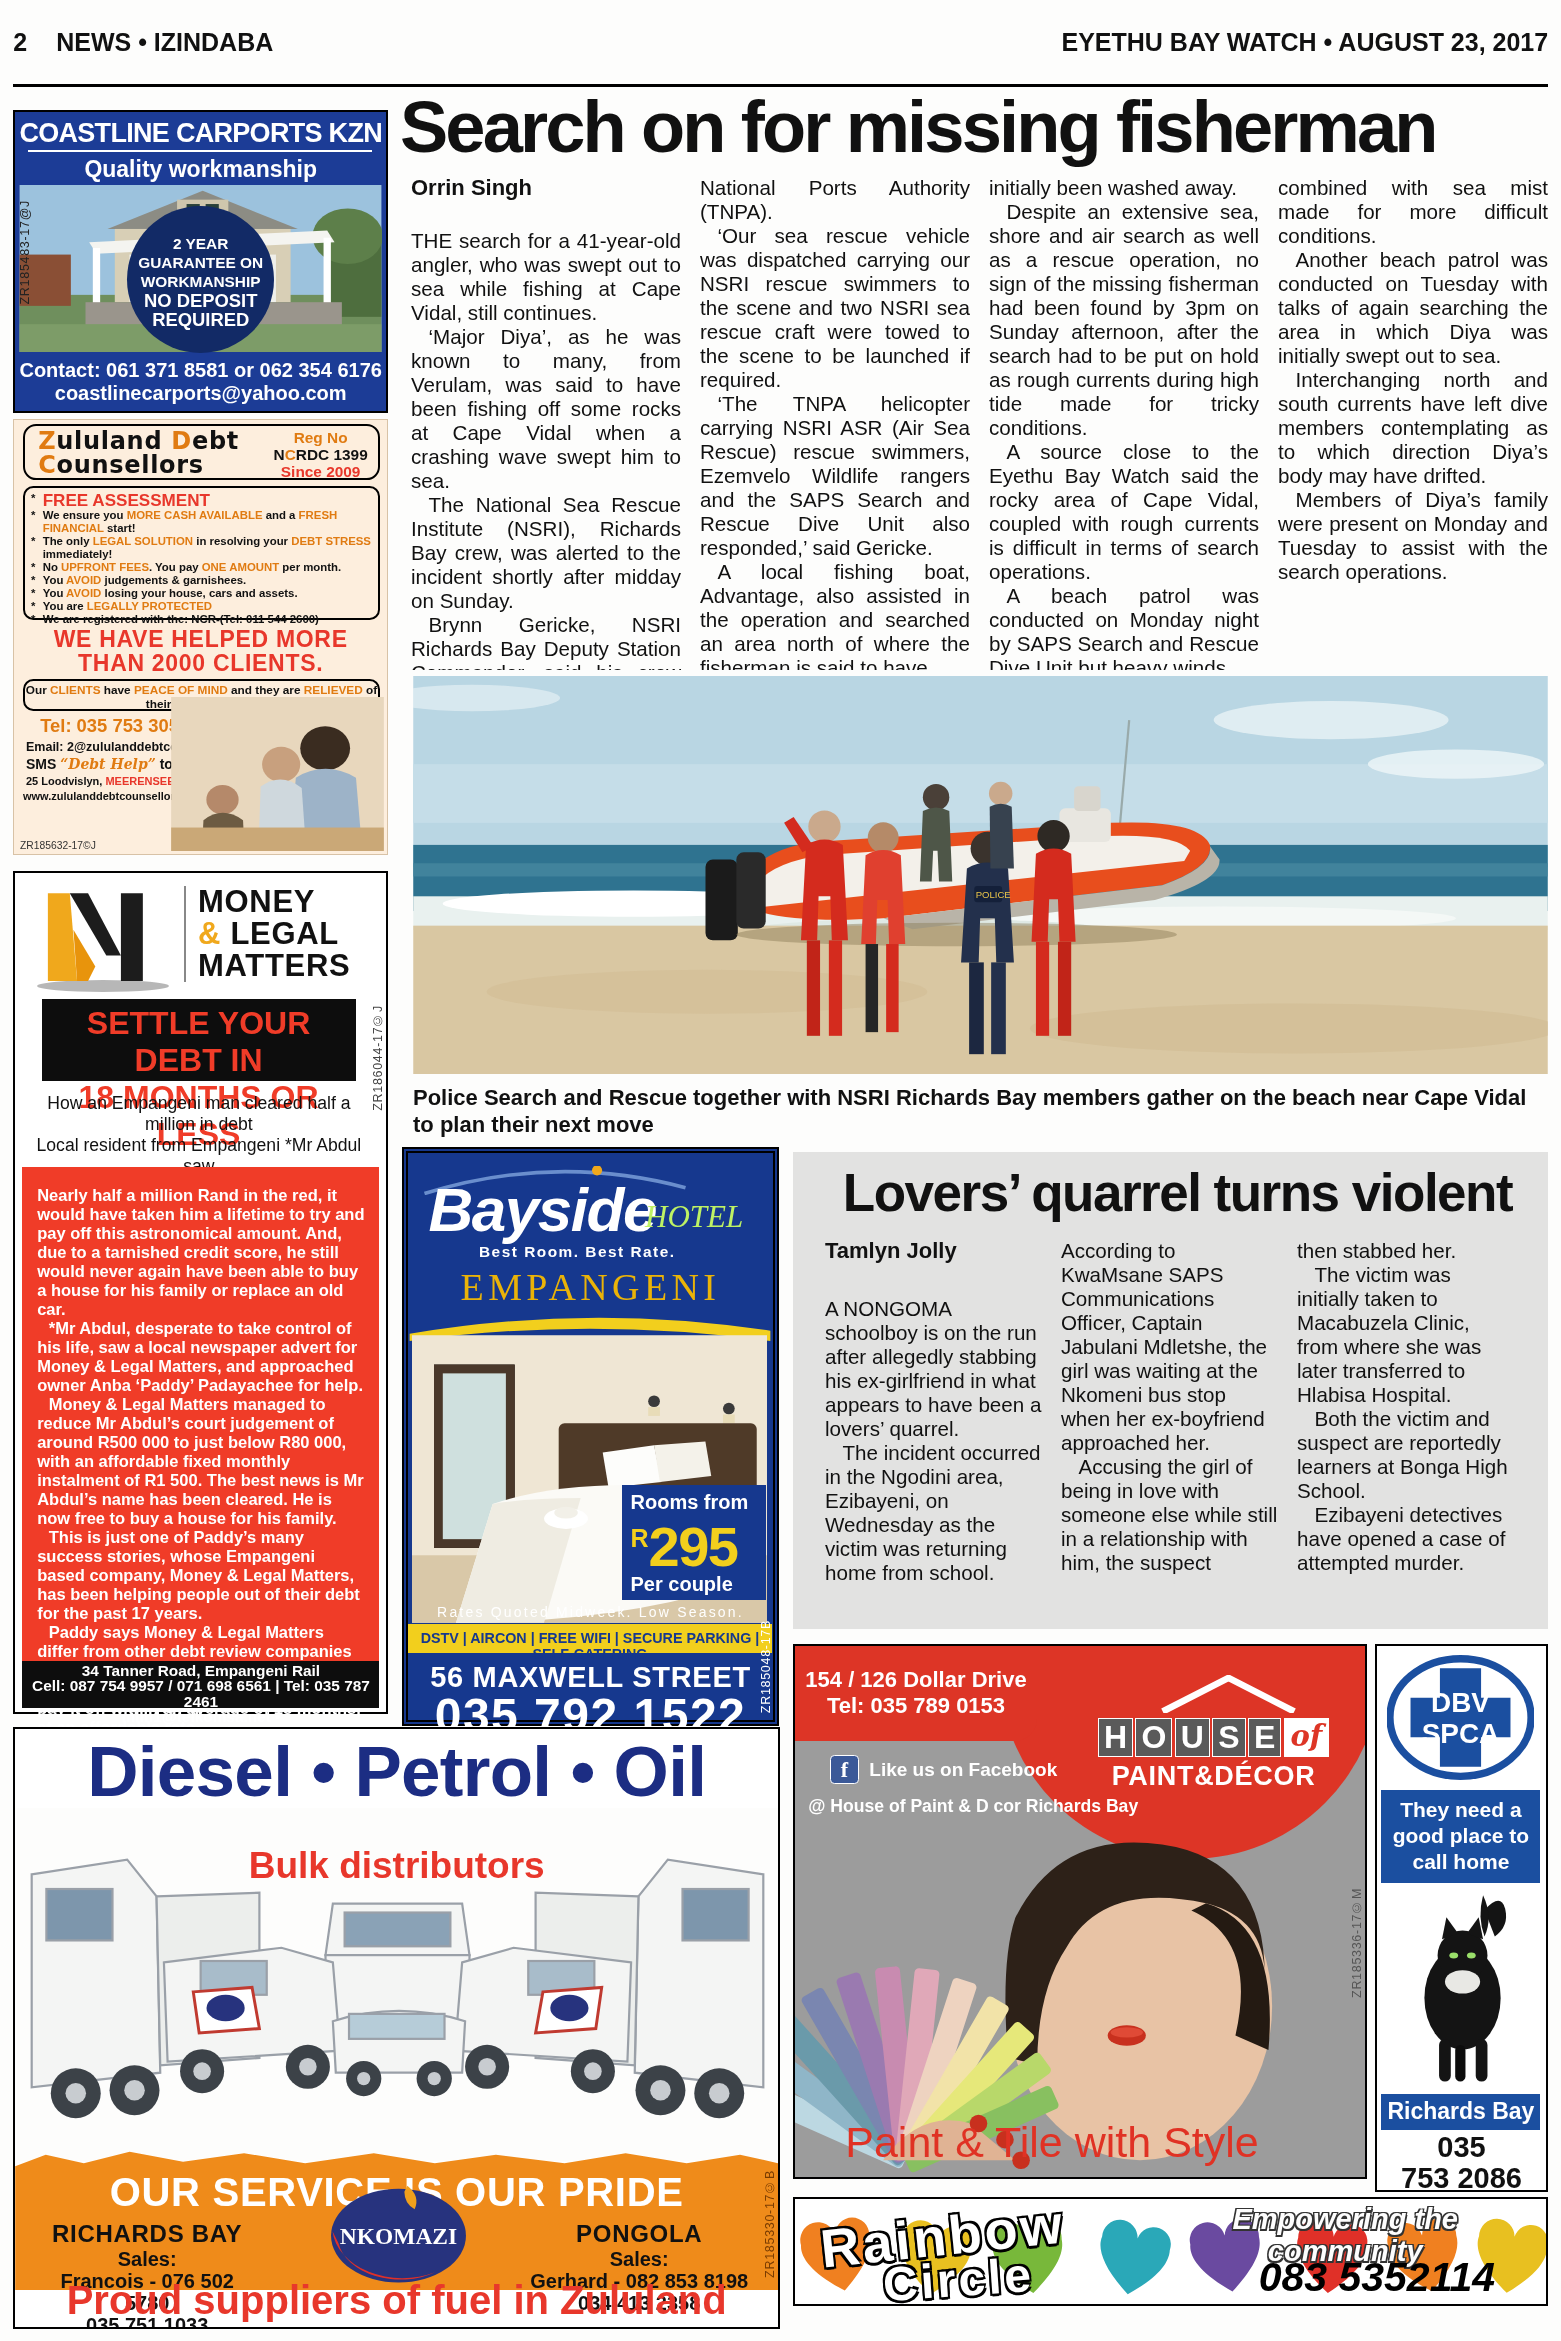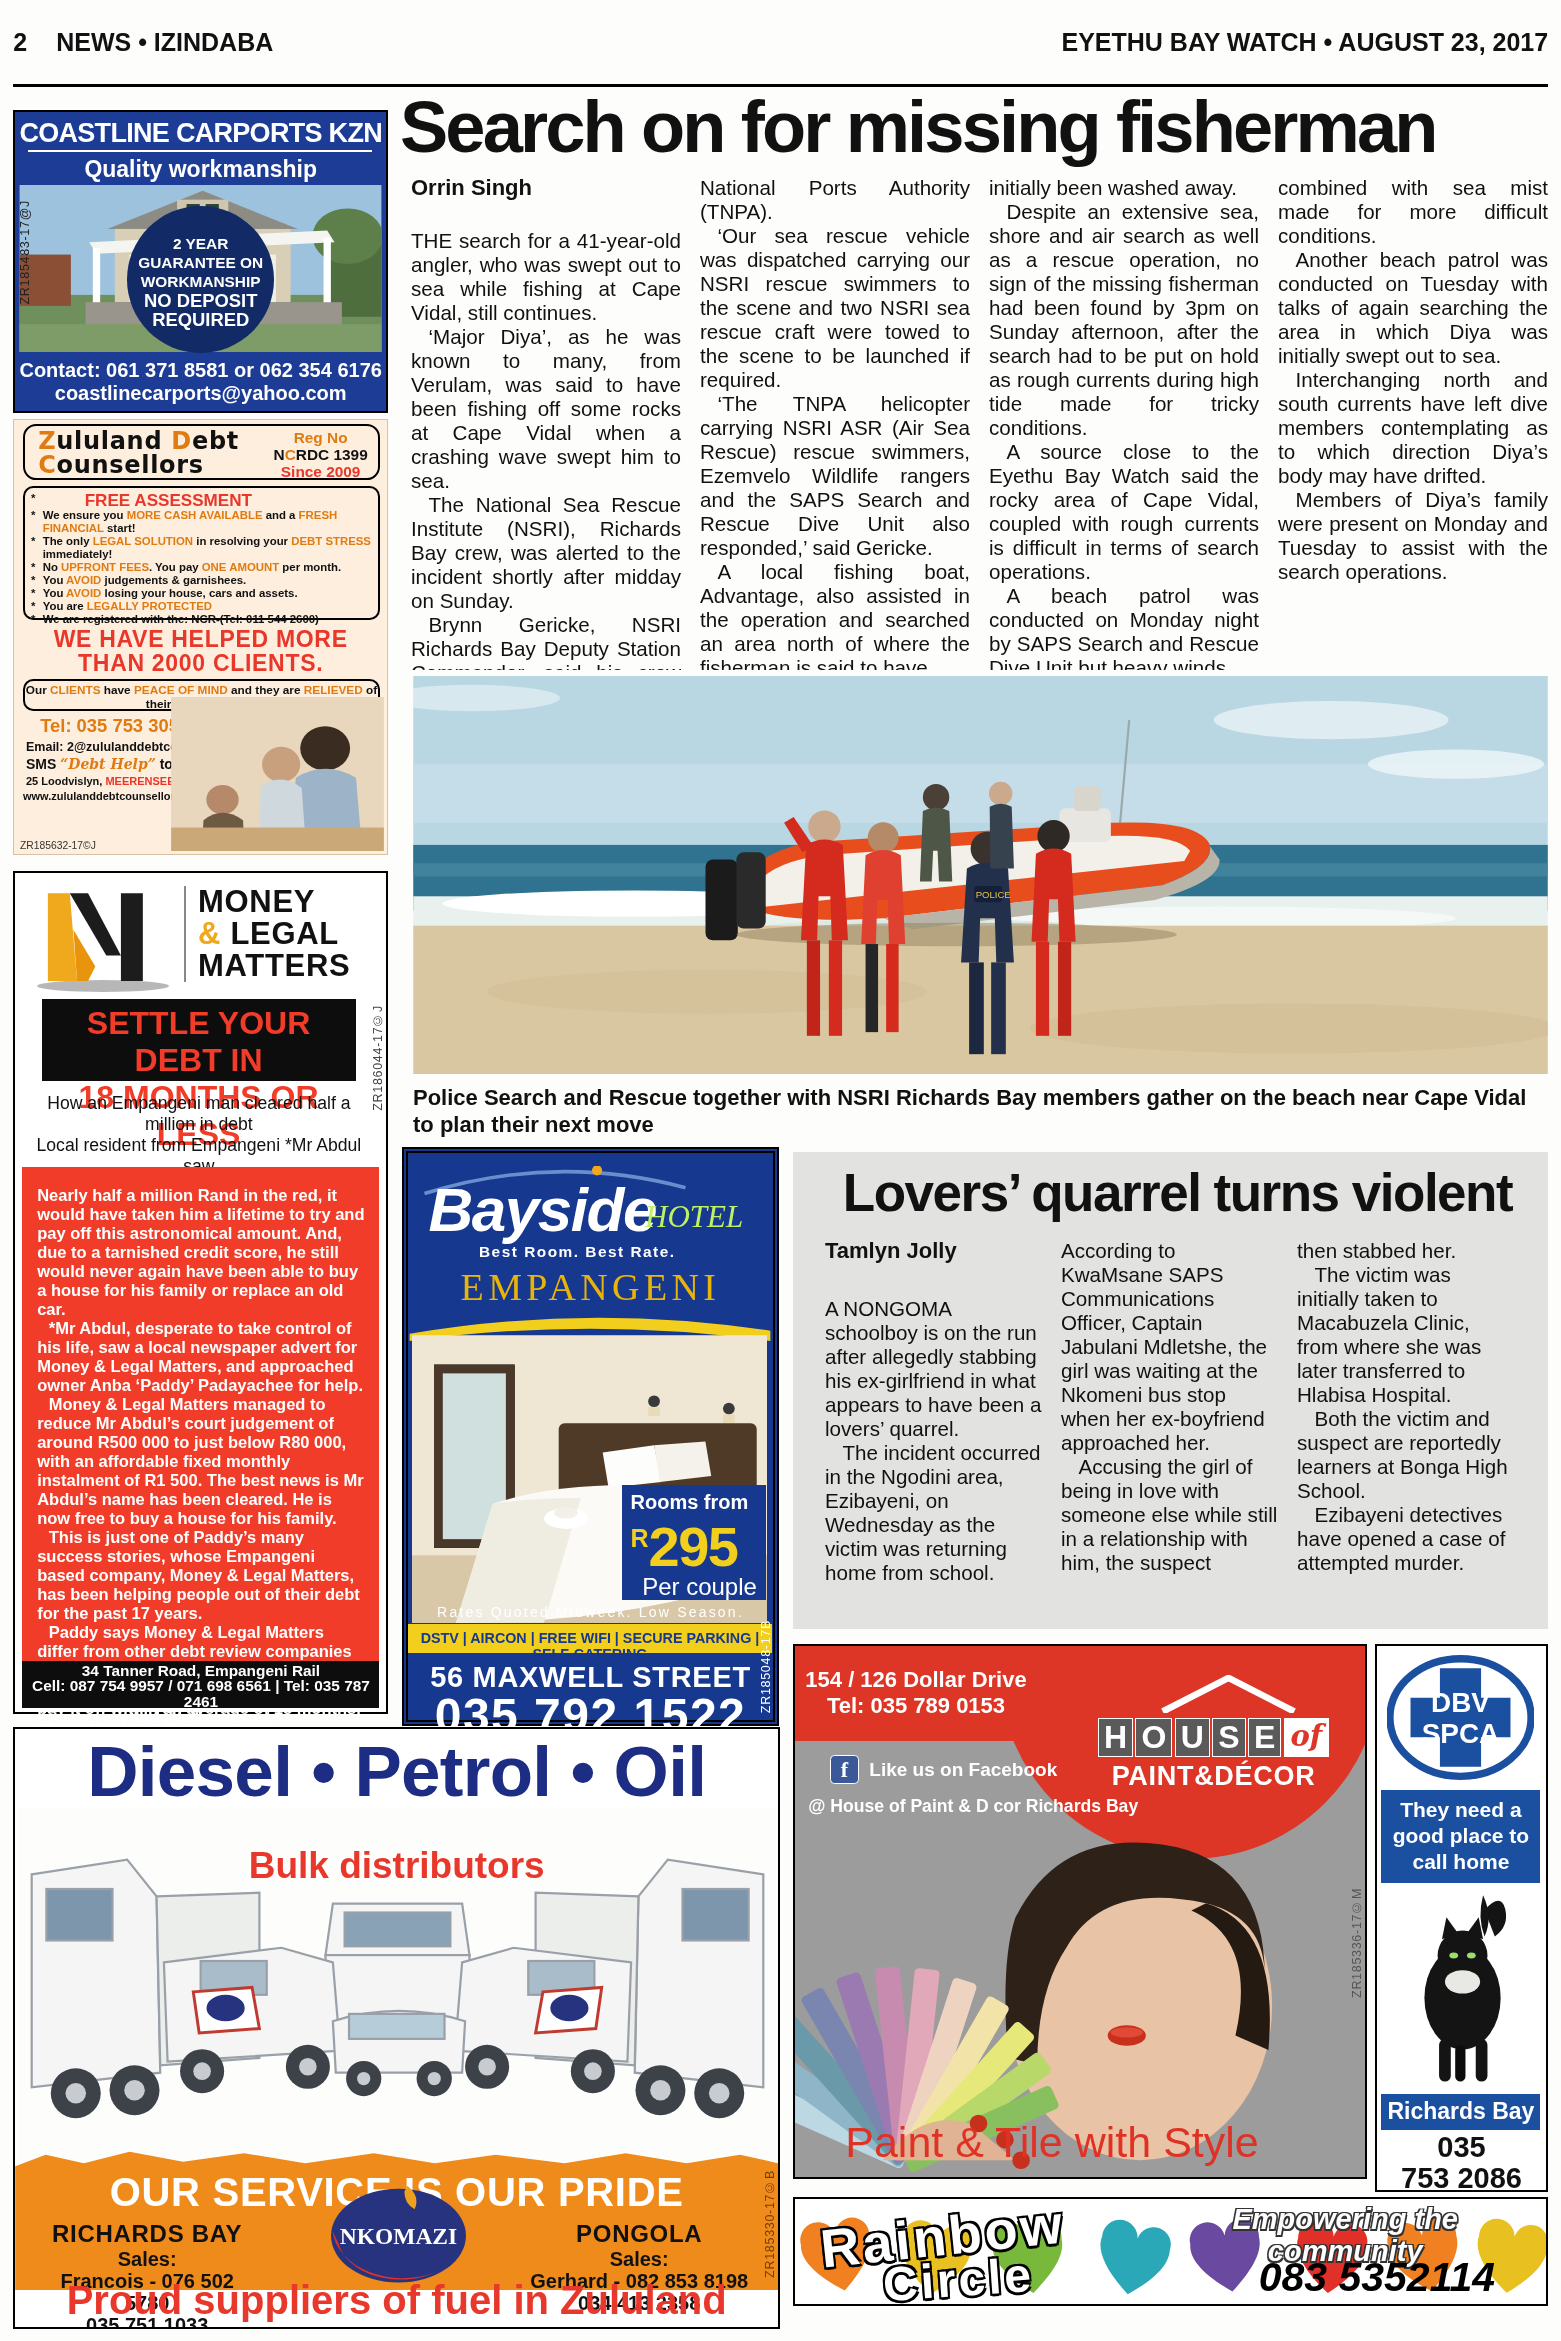--- a/index.html
+++ b/index.html
@@ -59,21 +59,21 @@
             background:#fdeedd; }
   .z-brand { position:absolute; left:13.2px; top:2.9px; font-weight:bold; font-size:24px; line-height:24px;
              font-family:"DejaVu Sans",sans-serif; letter-spacing:0.7px; }
   .z-reg { position:absolute; right:10.3px; top:2.9px; text-align:center; font-weight:bold; font-size:15.4px; line-height:17px; }
   .z-reg .o { color:#e07b12; } .z-reg .r { color:#e8372b; }
   .z-bullets { position:absolute; left:8.8px; top:66px; width:357px; height:134px; border:2.2px solid #000;
                border-radius:10.3px; padding:4.4px 5.9px 0 5.9px; font-weight:bold; font-size:11.4px; line-height:13px; }
   .zbullet { display:flex; }
   .zbullet .star { color:#111; width:11.8px; flex:none; }
   .seg-o { color:#e07b12; } .seg-r { color:#e8372b; }
-  .seg-rb { color:#e8372b; font-size:1.5em; line-height:1;margin-left:42px; }
+  .seg-rb { color:#e8372b; font-size:1.5em; line-height:1; }
   .seg-sc { color:#e07b12; font-family:"DejaVu Serif",serif; font-style:italic; }
   .z-helped { position:absolute; left:0; top:207px; width:100%; text-align:center; color:#e8372b; font-weight:bold;
               font-size:23px; line-height:24px; letter-spacing:0.7px; }
   .z-tag { position:absolute; left:8.8px; top:259px; width:357px; height:32px; border:2.2px solid #000; border-radius:10.3px;
            text-align:center; font-weight:bold; font-size:11.8px; line-height:14px; padding-top:1.5px; }
   .z-tel { position:absolute; left:0; top:295px; width:100%; text-align:center; color:#e07b12; font-weight:bold; font-size:18.4px; }
   .z-email { position:absolute; left:11.8px; top:320px; font-weight:bold; font-size:12.5px; }
   .z-sms { position:absolute; left:11.8px; top:336px; font-weight:bold; font-size:14px; }
   .z-addr { position:absolute; left:11.8px; top:355px; font-weight:bold; font-size:11px; }
   .z-web { position:absolute; left:8.8px; top:370px; font-weight:bold; font-size:11px; }
@@ -109,21 +109,21 @@
   .b-tag { position:absolute; left:71px; top:90px; color:#fff; font-weight:bold; font-size:15.4px; letter-spacing:1.5px; }
   .b-city { position:absolute; left:0; top:112px; width:100%; text-align:center; color:#eab308; font-size:38px;
             font-family:"Liberation Serif",serif; letter-spacing:4.4px; }
   .b-curve { position:absolute; left:0; top:156px; width:364px; height:32px; }
   .b-photo { position:absolute; left:4.4px; top:182px; width:355px; height:288px; }
   .b-rooms { position:absolute; right:7.3px; top:332px; width:144px; height:115px; background:#16388e; color:#fff;
              padding:5.9px 8.8px; }
   .b-rooms .lbl { font-weight:bold; font-size:20px; }
   .b-rooms .cur { color:#f2cf1d; font-weight:bold; font-size:25px; vertical-align:19px; }
   .b-rooms .price { color:#f2cf1d; font-weight:bold; font-size:56px; letter-spacing:-1.5px; }
-  .b-rooms .per { font-weight:normal; font-size:24px; margin-top:-5.9px;text-align:right; }
+  .b-rooms .per { font-weight:bold; font-size:20px; margin-top:-5.9px; }
   .b-rates { position:absolute; left:0; top:451px; width:100%; text-align:center; color:#fff; font-size:14px; letter-spacing:2.2px; }
   .b-amen { position:absolute; left:0px; top:471px; width:364px; height:29px; background:#f2cf1d; color:#16388e;
             text-align:center; font-weight:bold; font-size:14.3px; padding-top:5.9px; }
   .b-addr { position:absolute; left:0; top:508px; width:100%; text-align:center; color:#fff; font-weight:bold; font-size:29px; letter-spacing:0.7px; }
   .b-phone { position:absolute; left:0; top:535px; width:100%; text-align:center; color:#fff; font-weight:bold; font-size:48px; letter-spacing:1.5px; }
   .b-reg { position:absolute; right:0px; bottom:7.3px; color:#fff; }
 
   
   .paint { left:793px; top:1644px; width:574px; height:535px; background:#9c9c9c; border:2.9px solid #000; overflow:hidden; }
   .p-topband { position:absolute; left:0; top:0; width:100%; height:48px; background:#dd3526; }

